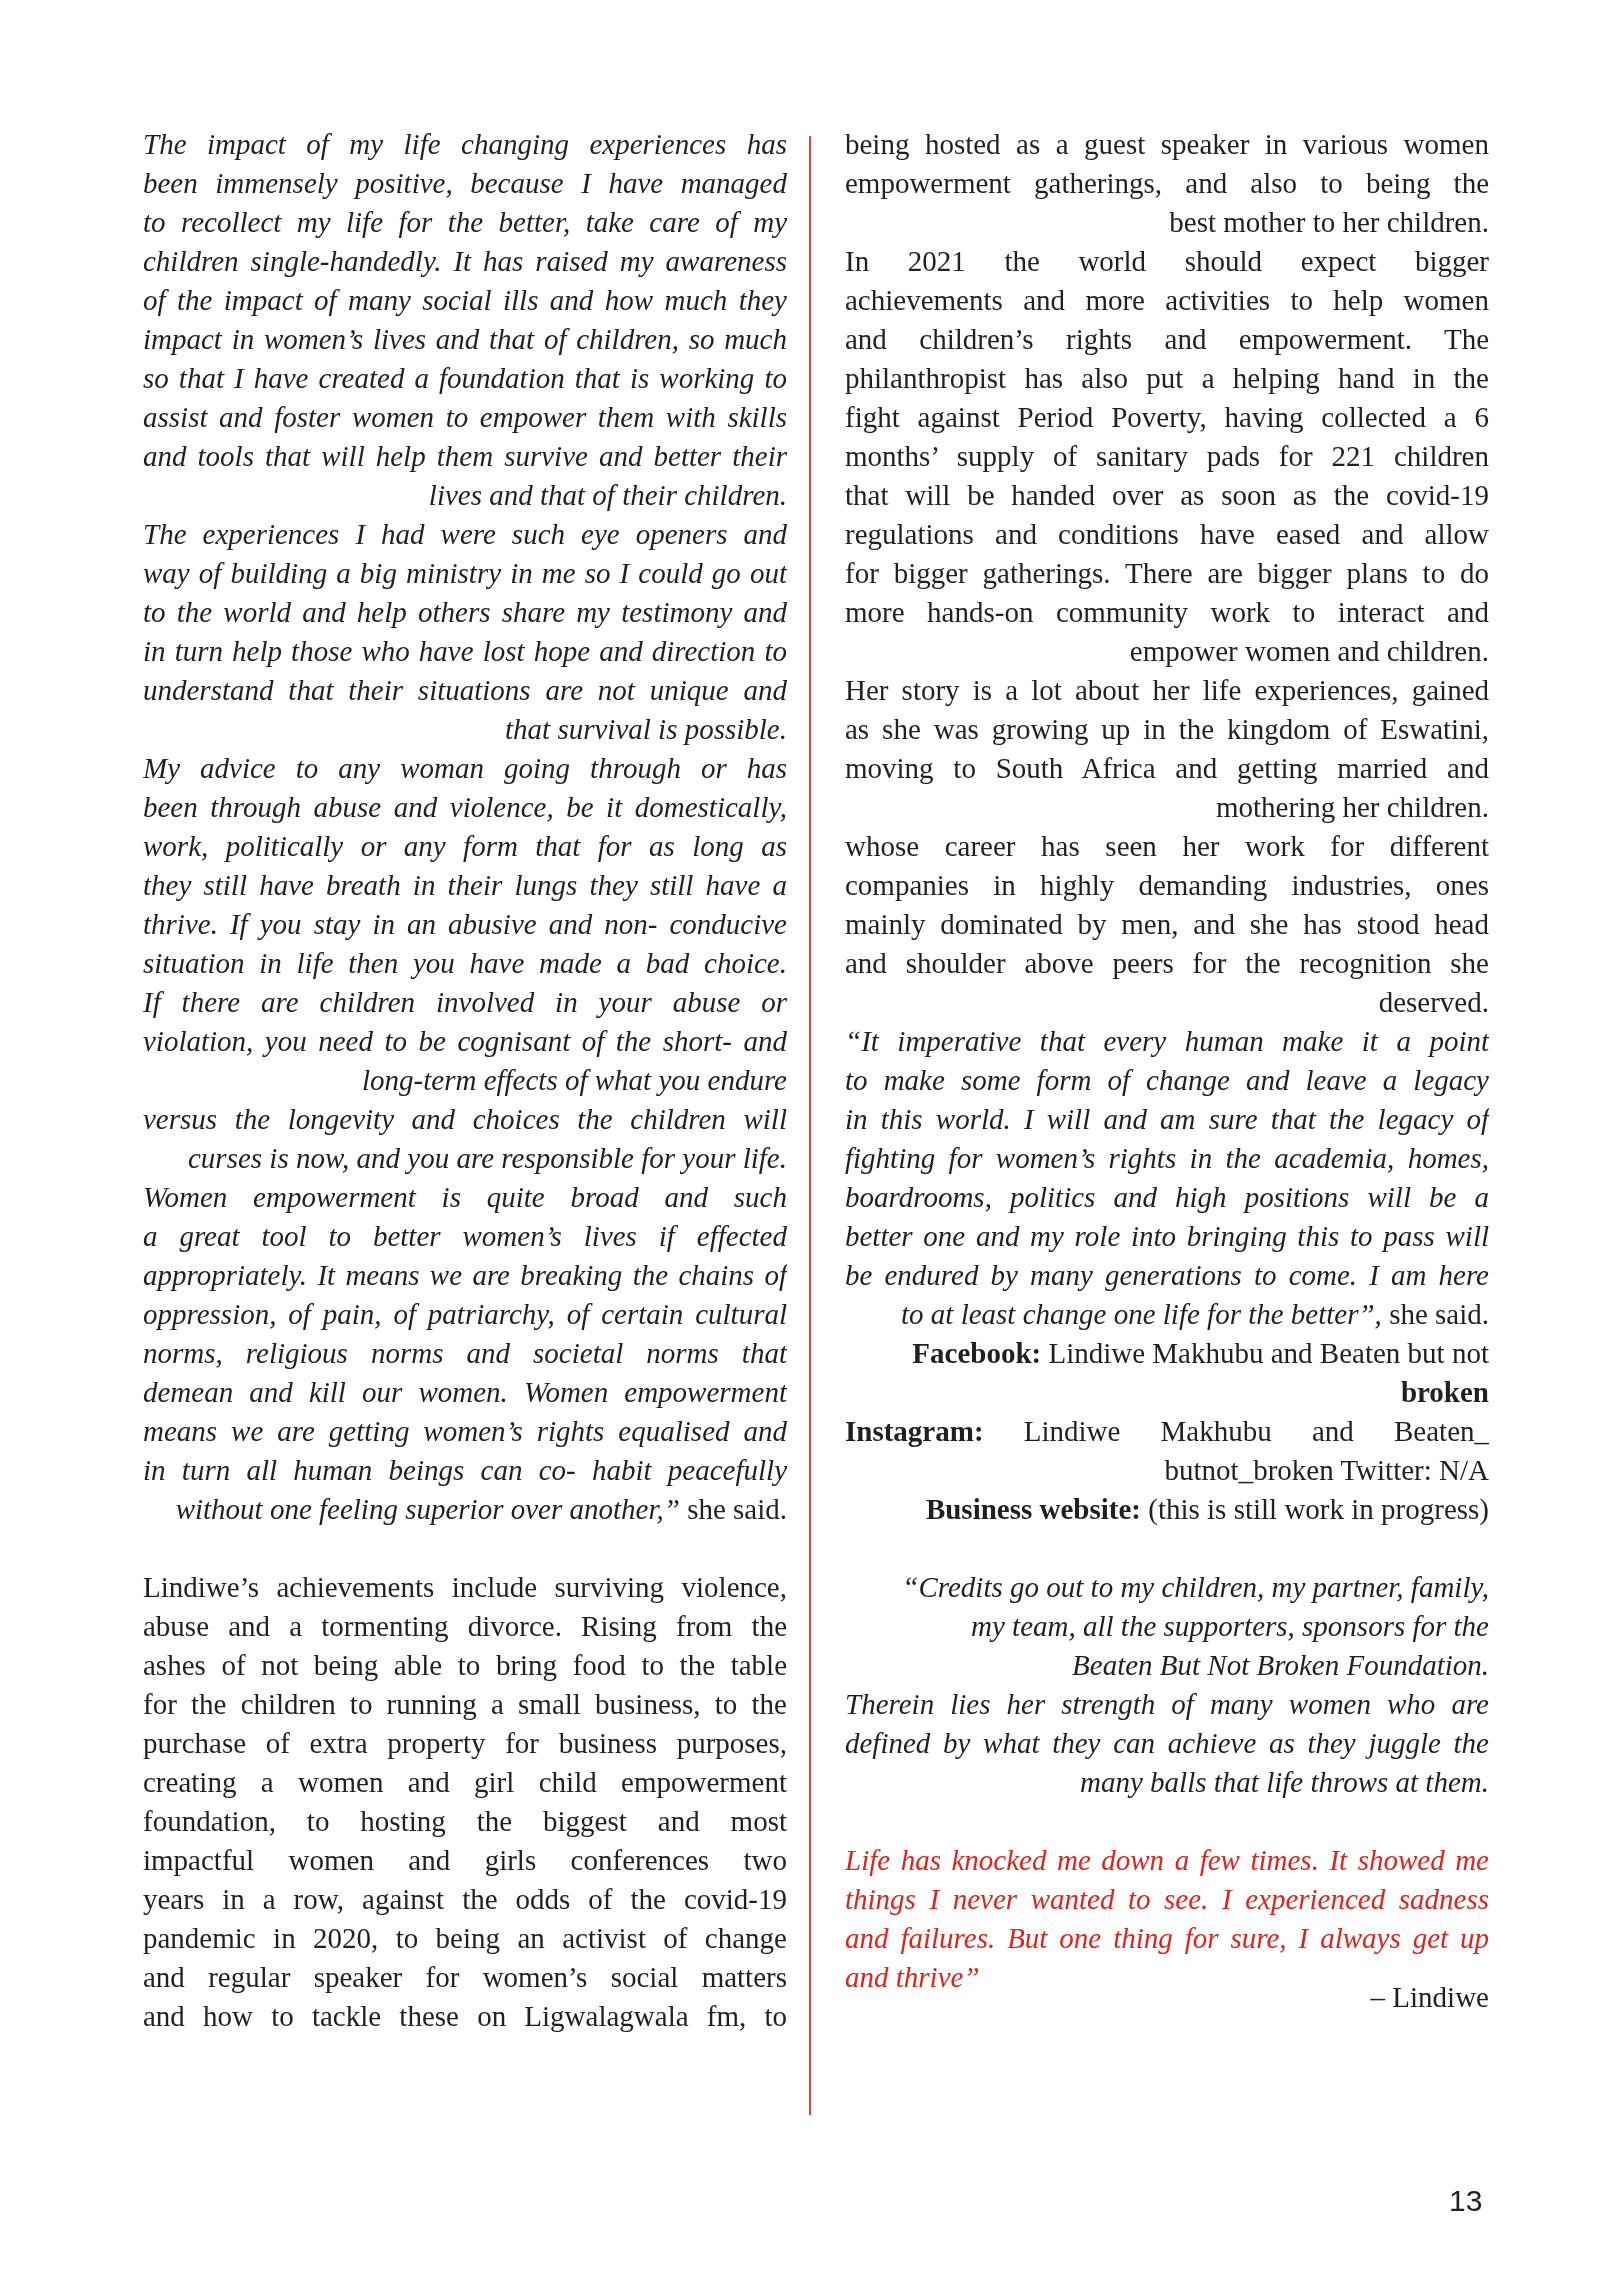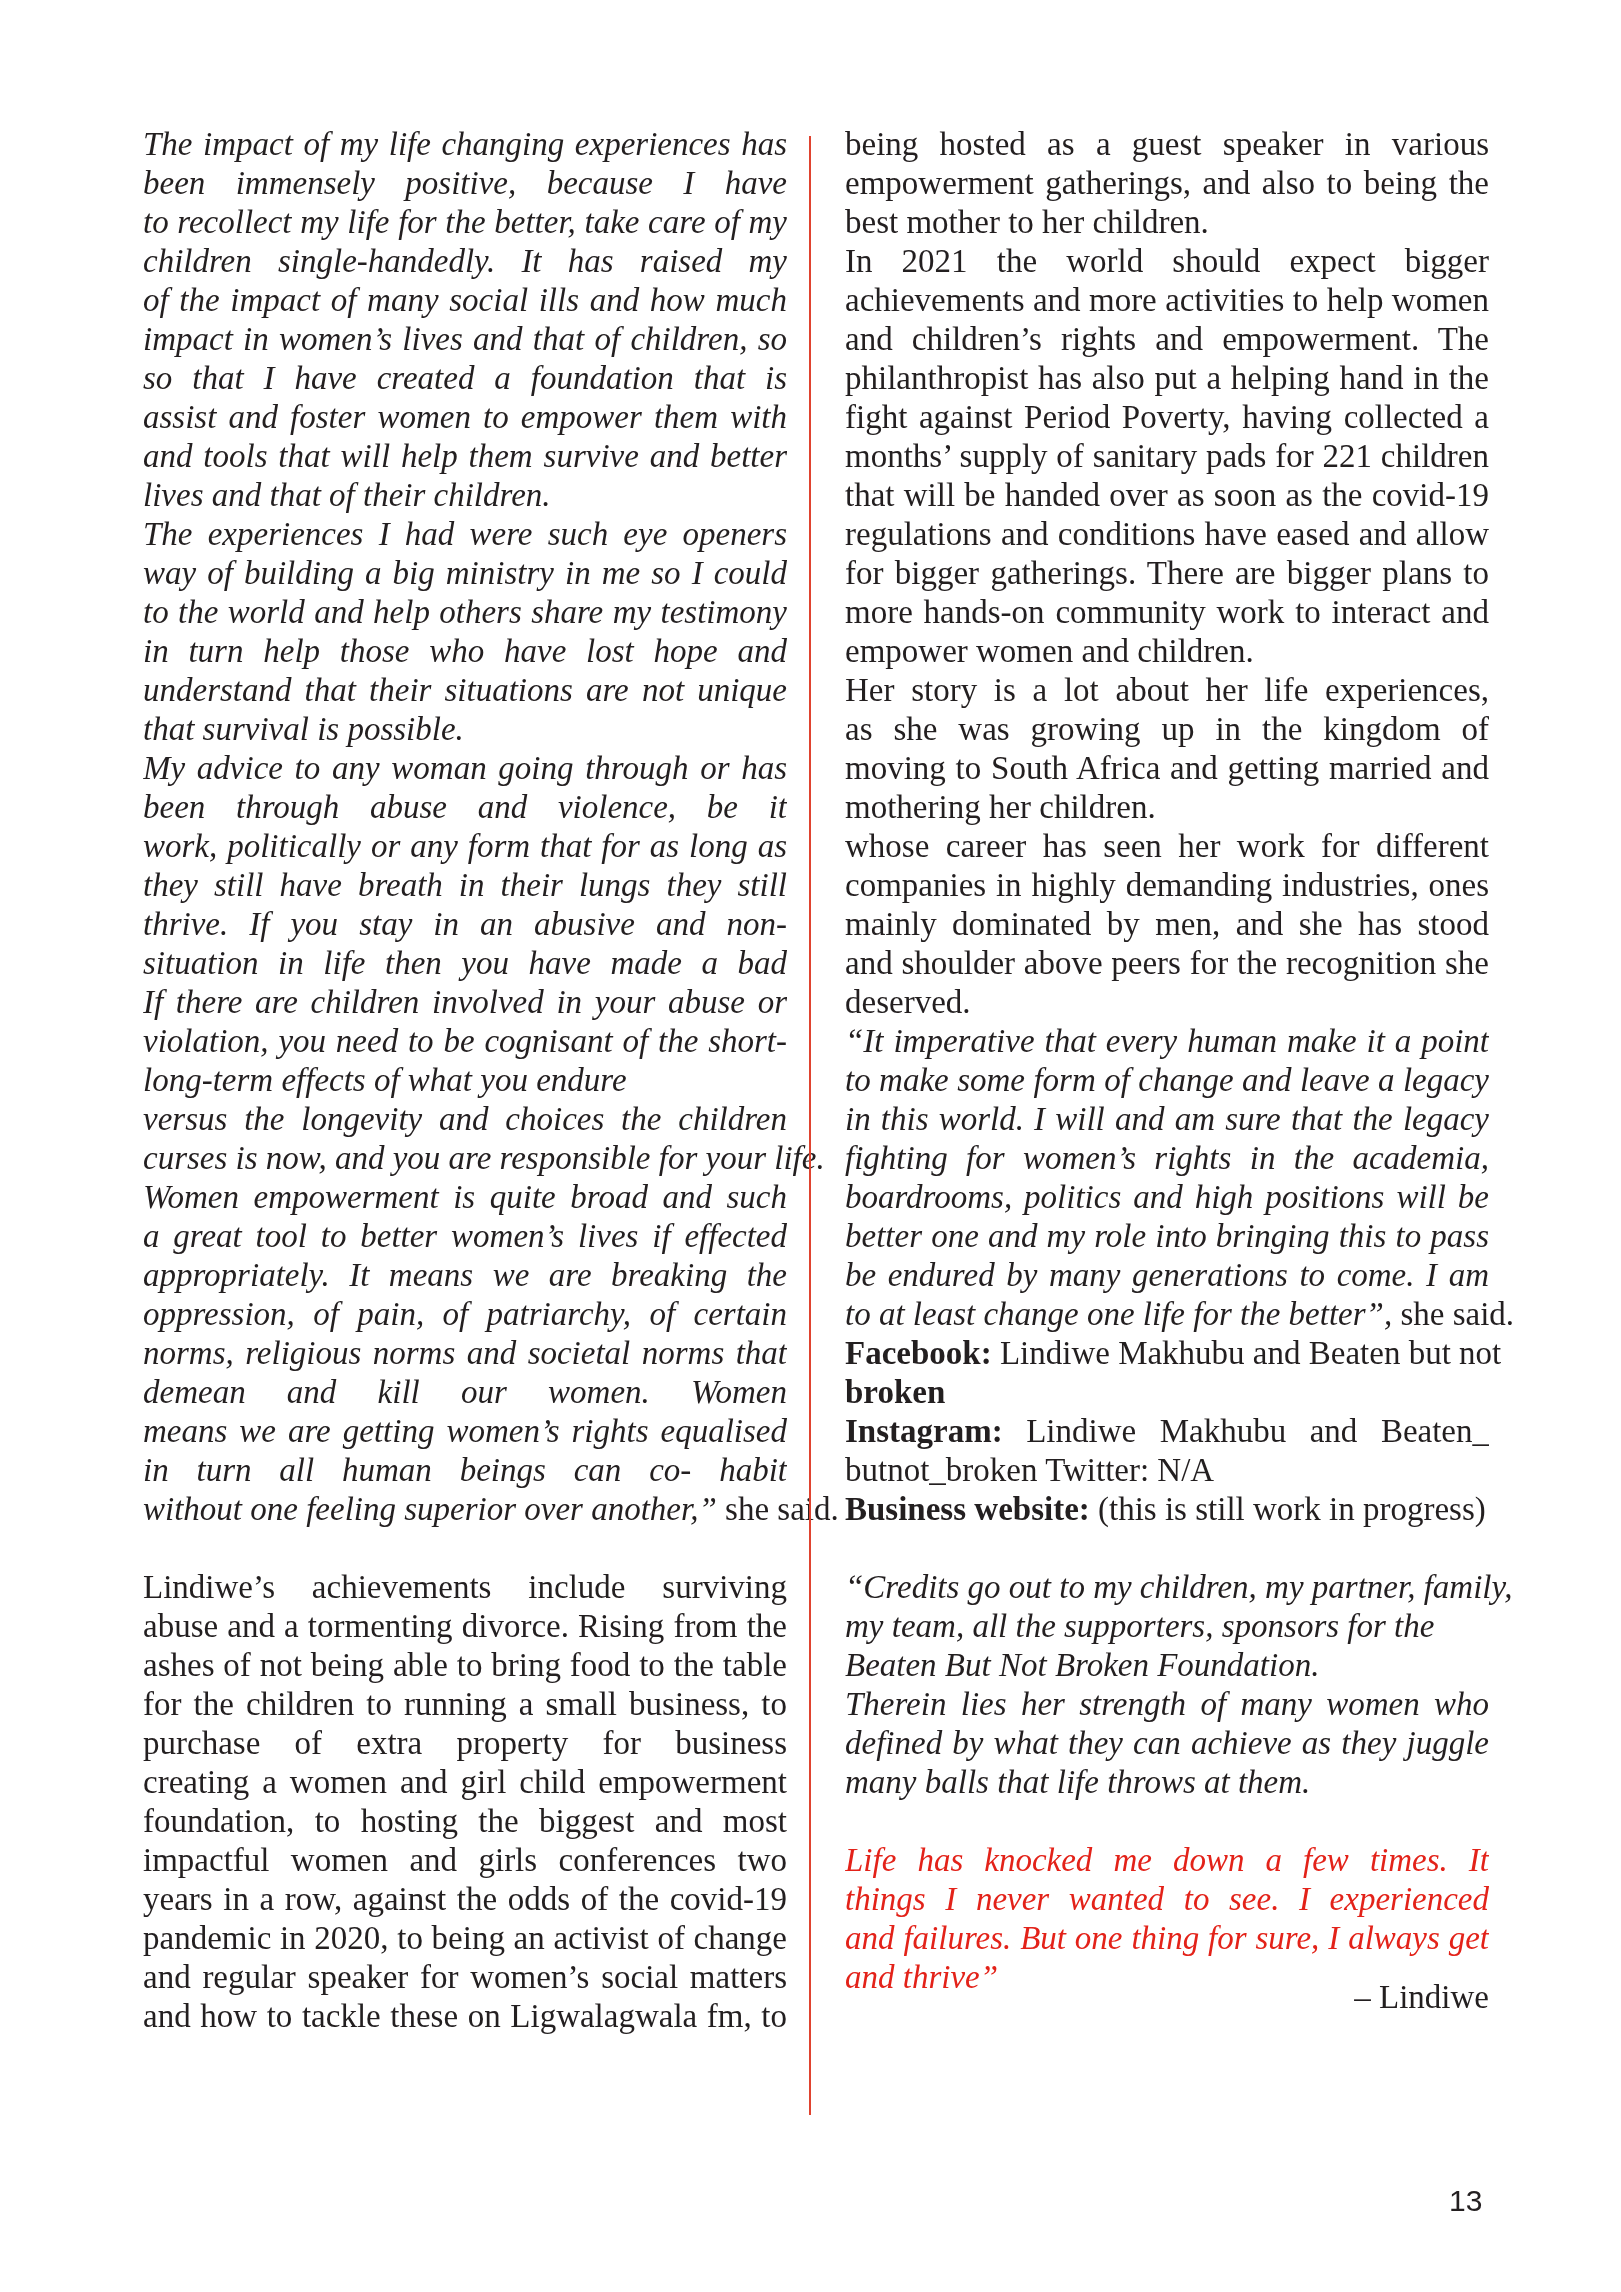--- a/index.html
+++ b/index.html
@@ -1,30 +1,30 @@
 <!DOCTYPE html>
 <html><head>
 <meta charset="utf-8">
 <style>
   html, body { margin: 0; padding: 0; background: #ffffff; }
   body { width: 1621px; height: 2293px; position: relative; overflow: hidden; }
   .page { position: absolute; left: 0; top: 0; width: 1621px; height: 2293px; background: #fff; }
   .col {
     position: absolute; top: 125px; width: 644px;
     font-family: "Liberation Serif", "DejaVu Serif", serif;
-    font-size: 33px; color: #231f20;
+    font-size: 29px; color: #231f20;
   }
   .col-left { left: 143px; }
   .col-right { left: 845px; }
   .ln {
     display: block; height: 39px; line-height: 39px; white-space: nowrap;
     overflow: visible;
   }
   .ln.j { text-align: justify; text-align-last: justify; white-space: normal; overflow: hidden; }
-  .ln.l { text-align: left; }
+  .ln.l { text-align: right; }
   .it { font-style: italic; }
   .red { color: #e32219; }
   .b { font-weight: bold; }
   .blank { height: 39px; }
   .divider {
     position: absolute; left: 809px; top: 136px; width: 2px; height: 1979px;
     background: #e0432f;
   }
   .page-number {
     position: absolute; left: 1449px; top: 2184px;

